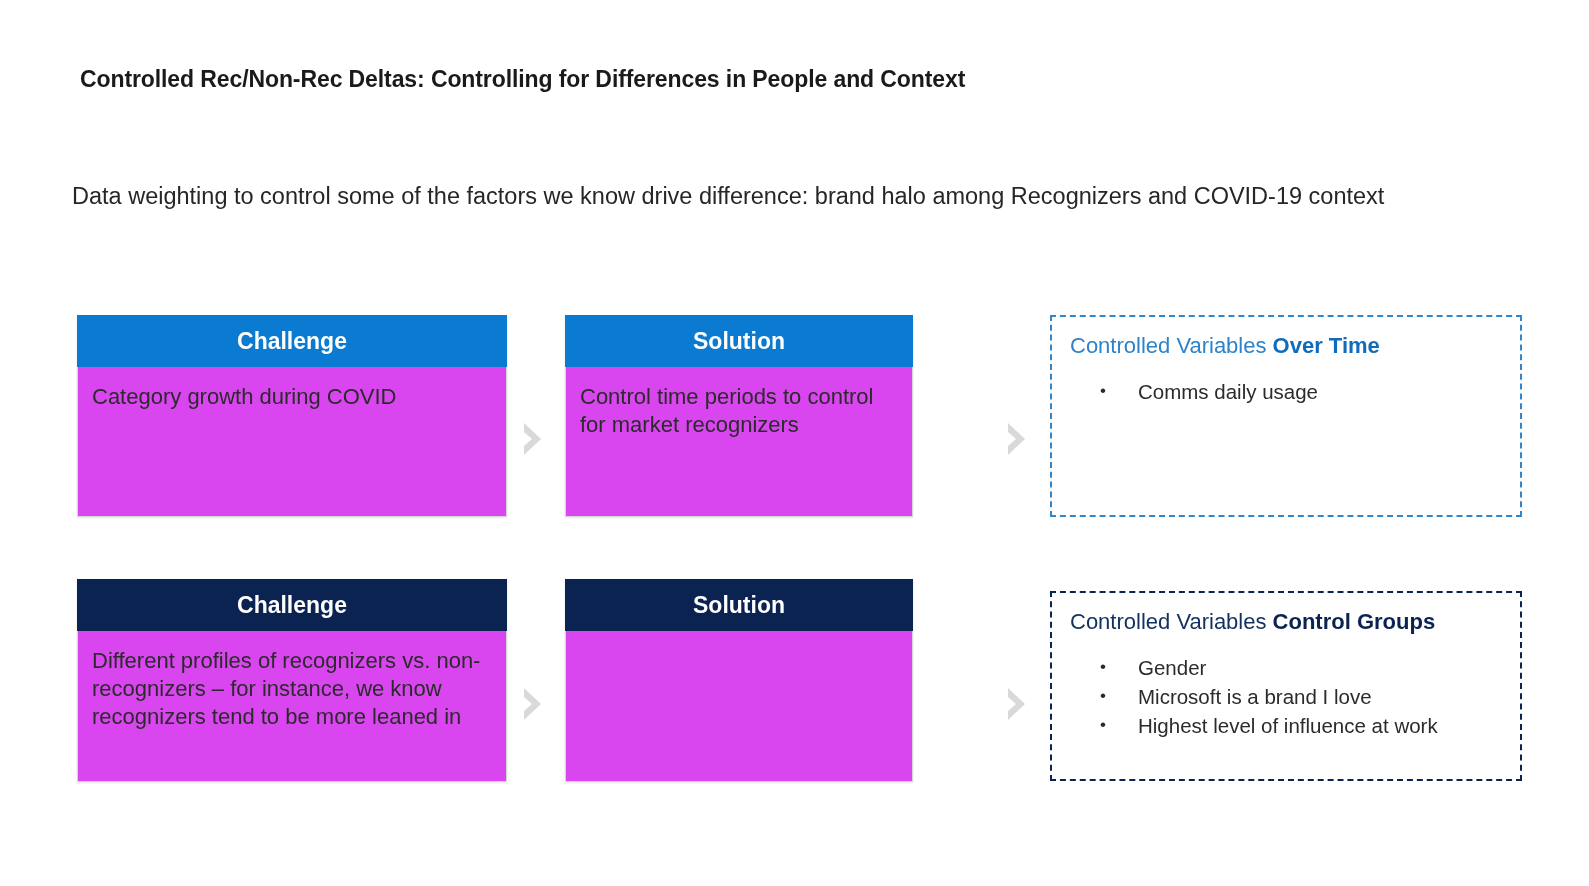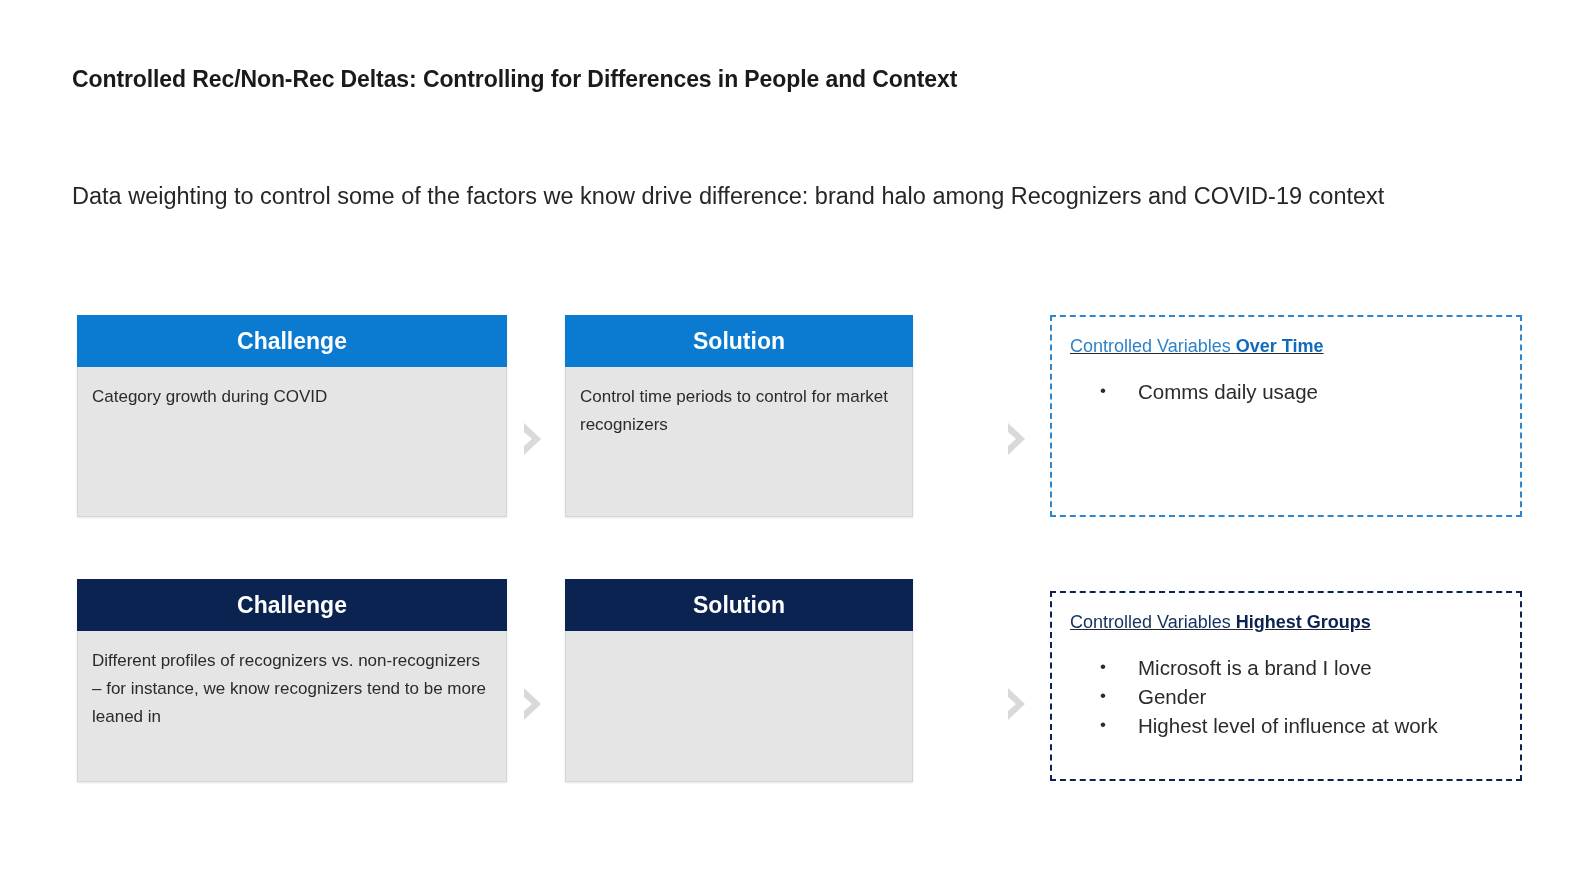--- a/index.html
+++ b/index.html
@@ -12,21 +12,21 @@
     height: 886px;
     position: relative;
     font-family: "Liberation Sans", sans-serif;
     color: #262626;
     overflow: hidden;
   }
 
   
   .slide-title {
     position: absolute;
-    left: 72px;
+    left: 80px;
     top: 66px;
     width: 1420px;
     font-size: 23px;
     font-weight: bold;
     color: #1a1a1a;
     letter-spacing: -0.1px;
   }
   .slide-subtitle {
     position: absolute;
     left: 72px;
@@ -43,21 +43,21 @@
     position: absolute;
     left: 0;
     width: 1589px;
   }
   #row-1 { top: 315px; height: 203px; }
   #row-2 { top: 579px; height: 204px; }
 
   .card {
     position: absolute;
     top: 0;
-    background: #e5e5e5;
+    background: #d946ef;
     border: 1px solid #d6d6d6;
     border-top: none;
     box-sizing: border-box;
     box-shadow: 0 1px 2px rgba(0,0,0,0.10);
   }
   .card.col-a { left: 77px; width: 430px; }
   .card.col-b { left: 565px; width: 348px; }
   #row-1 .card { height: 202px; }
   #row-2 .card { height: 203px; }
 
@@ -68,21 +68,21 @@
     color: #ffffff;
     font-size: 23px;
     font-weight: bold;
     margin: 0 -1px;
   }
   .theme-blue .card-header { background: #0a7bd1; }
   .theme-navy .card-header { background: #0a2351; }
 
   .card-body {
     padding: 16px 14px 0 14px;
-    font-size: 17px;
+    font-size: 22px;
     line-height: 28px;
     color: #2b2b2b;
   }
 
   
   .chevron {
     position: absolute;
     width: 34px;
     height: 46px;
     color: #d9d9d9;
@@ -98,25 +98,24 @@
     position: absolute;
     box-sizing: border-box;
     background: #ffffff;
     padding: 14px 18px 0 18px;
   }
   .dashed-panel.col-c { left: 1050px; width: 472px; }
   #row-1 .dashed-panel { top: 0; height: 202px; border: 2px dashed #2f86cc; }
   #row-2 .dashed-panel { top: 12px; height: 190px; border: 2px dashed #0a2351; }
 
   .panel-heading {
-    font-size: 18px;
+    font-size: 22px;
     line-height: 30px;
     margin-bottom: 6px;
     white-space: nowrap;
-    text-decoration: underline;
   }
   .panel-heading .lead { font-weight: normal; }
   .panel-heading .emph { font-weight: bold; }
   #row-1 .panel-heading .lead { color: #2e83c8; }
   #row-1 .panel-heading .emph { color: #0f6cbd; }
   #row-2 .panel-heading .lead { color: #12315f; }
   #row-2 .panel-heading .emph { color: #0a2351; }
 
   .bullet-list { list-style: none; margin: 16px; padding: 0; }
   .bullet-item {
@@ -195,22 +194,22 @@
   </div>
 
   <div class="chevron gap-2">
     <svg viewBox="0 0 34 46" xmlns="http://www.w3.org/2000/svg" aria-hidden="true">
       <path d="M8 7 L25 23 L8 39 L8 30 L16 23 L8 16 Z" fill="currentColor"></path>
     </svg>
   </div>
 
   <div class="dashed-panel col-c">
     <div class="panel-heading">
-      <span class="lead">Controlled Variables </span><span class="emph">Highest Groups</span>
+      <span class="lead">Controlled Variables </span><span class="emph">Control Groups</span>
     </div>
     <ul class="bullet-list">
+      <li class="bullet-item">Gender</li>
       <li class="bullet-item">Microsoft is a brand I love</li>
-      <li class="bullet-item">Gender</li>
       <li class="bullet-item">Highest level of influence at work</li>
     </ul>
   </div>
 
 </div>
 
 </body></html>

